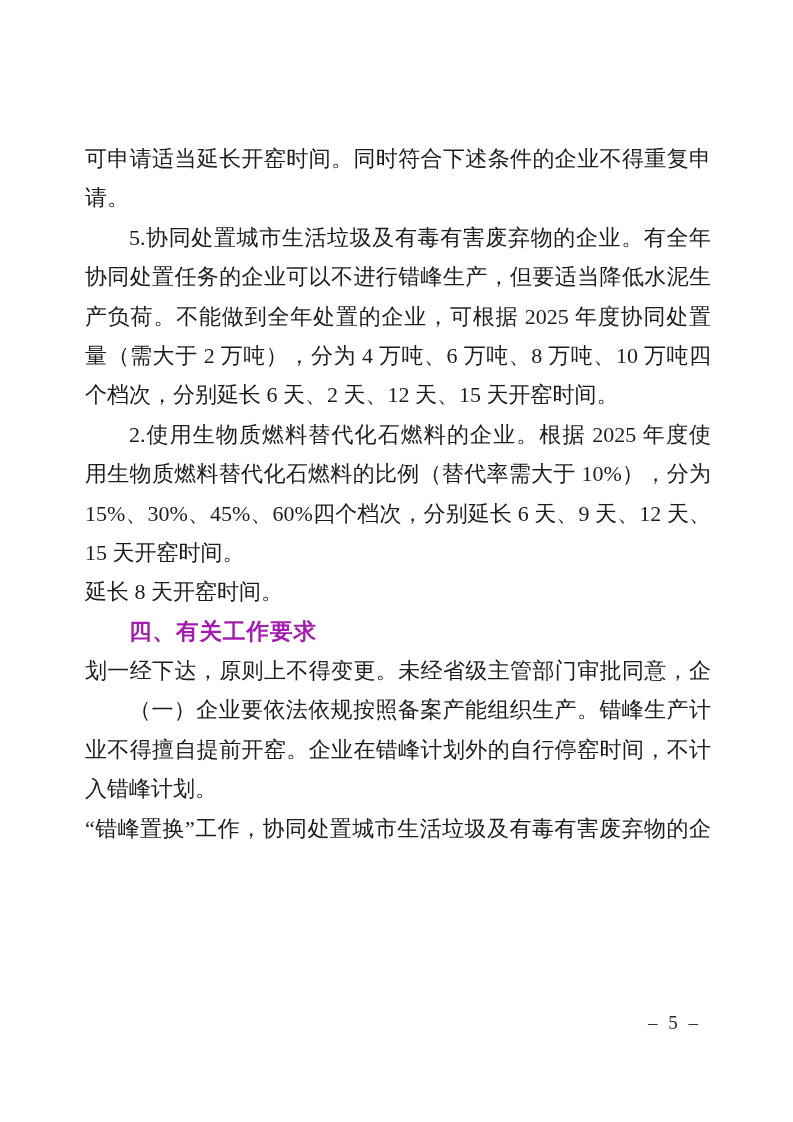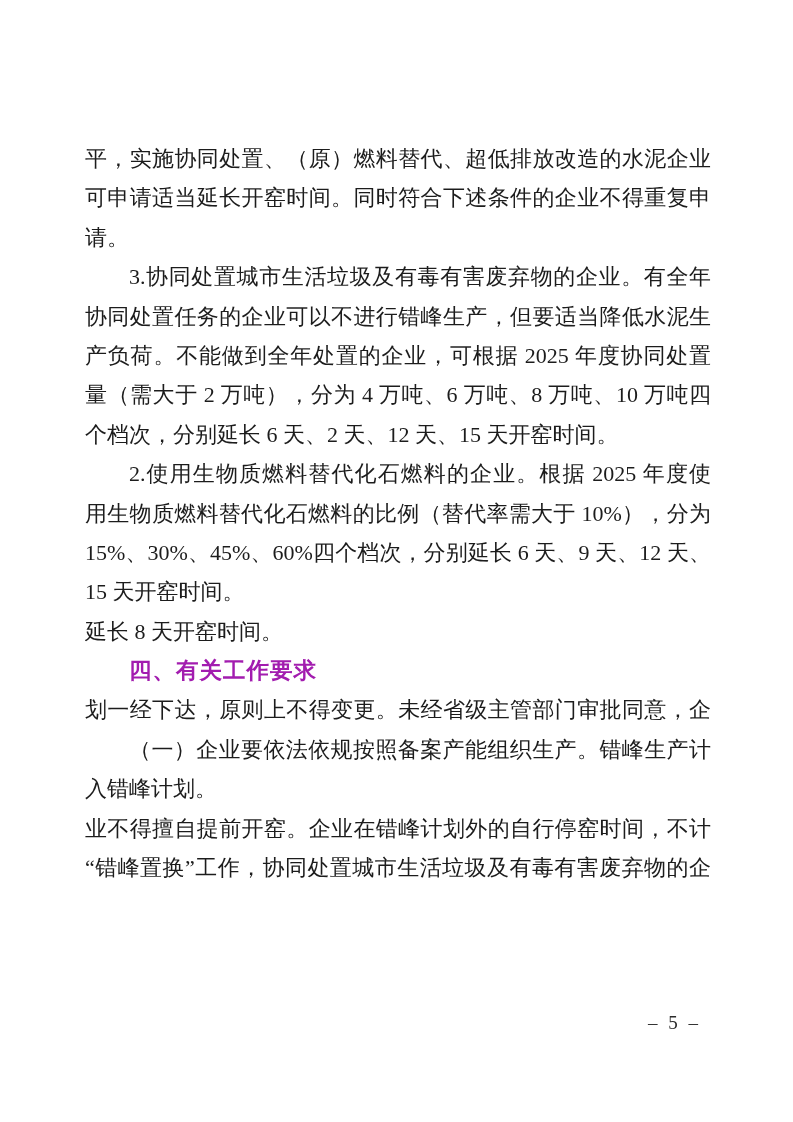--- a/index.html
+++ b/index.html
@@ -59,47 +59,46 @@
     letter-spacing: 3px;
     color: #2a2a2a;
   }
 </style>
 </head>
 <body>
 
 <div class="page">
   <div class="content">
       <div class="para body">
-        <div class="line fill">平，实施协同处置、（原）燃料替代、超低排放改造的水泥企业</div>
         <div class="line fill">可申请适当延长开窑时间。同时符合下述条件的企业不得重复申</div>
         <div class="line">请。</div>
       </div>
       <div class="para body">
-        <div class="line indent fill">3.协同处置城市生活垃圾及有毒有害废弃物的企业。有全年</div>
+        <div class="line indent fill">5.协同处置城市生活垃圾及有毒有害废弃物的企业。有全年</div>
         <div class="line fill">协同处置任务的企业可以不进行错峰生产，但要适当降低水泥生</div>
         <div class="line fill">产负荷。不能做到全年处置的企业，可根据 2025 年度协同处置</div>
         <div class="line fill">量（需大于 2 万吨），分为 4 万吨、6 万吨、8 万吨、10 万吨四</div>
         <div class="line">个档次，分别延长 6 天、2 天、12 天、15 天开窑时间。</div>
       </div>
       <div class="para body">
         <div class="line indent fill">2.使用生物质燃料替代化石燃料的企业。根据 2025 年度使</div>
         <div class="line fill">用生物质燃料替代化石燃料的比例（替代率需大于 10%），分为</div>
         <div class="line fill">15%、30%、45%、60%四个档次，分别延长 6 天、9 天、12 天、</div>
         <div class="line">15 天开窑时间。</div>
       </div>
       <div class="para body">
         <div class="line">延长 8 天开窑时间。</div>
       </div>
       <div class="para heading">
         <div class="line indent">四、有关工作要求</div>
       </div>
       <div class="para body">
         <div class="line fill">划一经下达，原则上不得变更。未经省级主管部门审批同意，企</div>
         <div class="line indent fill">（一）企业要依法依规按照备案产能组织生产。错峰生产计</div>
+        <div class="line fill">业不得擅自提前开窑。企业在错峰计划外的自行停窑时间，不计</div>
         <div class="line">入错峰计划。</div>
-        <div class="line fill">业不得擅自提前开窑。企业在错峰计划外的自行停窑时间，不计</div>
       </div>
       <div class="para body">
         <div class="line fill">“错峰置换”工作，协同处置城市生活垃圾及有毒有害废弃物的企业</div>
       </div>
     </div>
   <div class="page-number">– 5 –</div>
 </div>
 
 </body></html>

